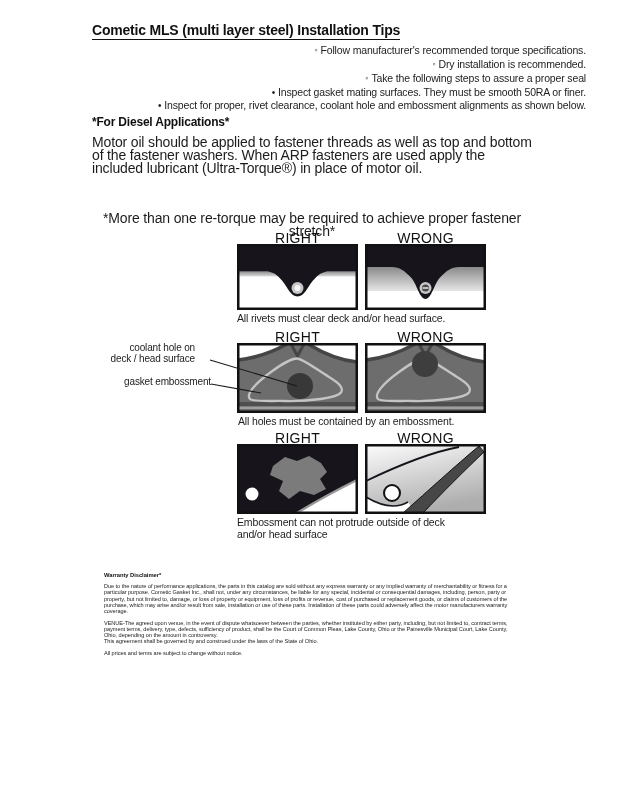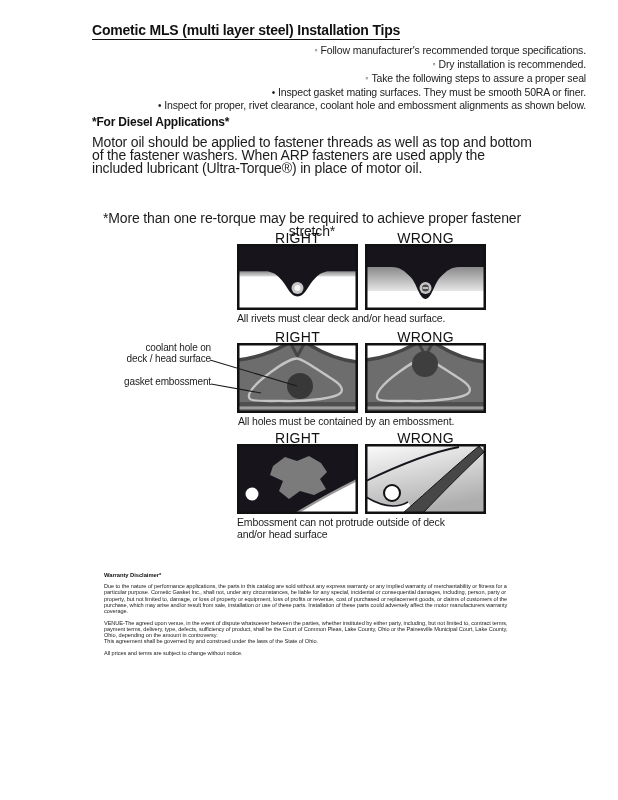--- a/index.html
+++ b/index.html
@@ -90,21 +90,21 @@
       <rect x="57.6" y="43.2" width="5.8" height="1.6" fill="#dddddd"></rect>
       <rect x="1.25" y="1.25" width="118.5" height="63.5" fill="none" stroke="#111" stroke-width="2.5"></rect>
     </svg>
   </div>
 
   <p class="cap" style="left:237px;top:312px;">All rivets must clear deck and/or head surface.</p>
 
   <div class="dlabel" style="left:237px;top:329px;">RIGHT</div>
   <div class="dlabel" style="left:365px;top:329px;">WRONG</div>
 
-  <div class="callout" style="left:60px;top:343px;">coolant hole on
+  <div class="callout" style="left:44px;top:343px;">coolant hole on
 deck / head surface</div>
   <div class="callout" style="left:60px;top:377px;">gasket embossment</div>
 
   <div class="panel" style="left:237px;top:343px;height:70px;">
     <svg width="121" height="70" viewBox="0 0 121 70">
       <rect width="121" height="70" fill="#6d6d6d"></rect>
       <path d="M1,1 H50 C34,10 18,15 1,17 Z" fill="#ffffff"></path>
       <path d="M71,1 H120 V19 C101,17 84,9 71,1 Z" fill="#ffffff"></path>
       <path d="M1,17 C18,15 34,10 50,1" stroke="#454545" stroke-width="3.5" fill="none"></path>
       <path d="M71,1 C84,9 101,17 120,19" stroke="#454545" stroke-width="3.5" fill="none"></path>

